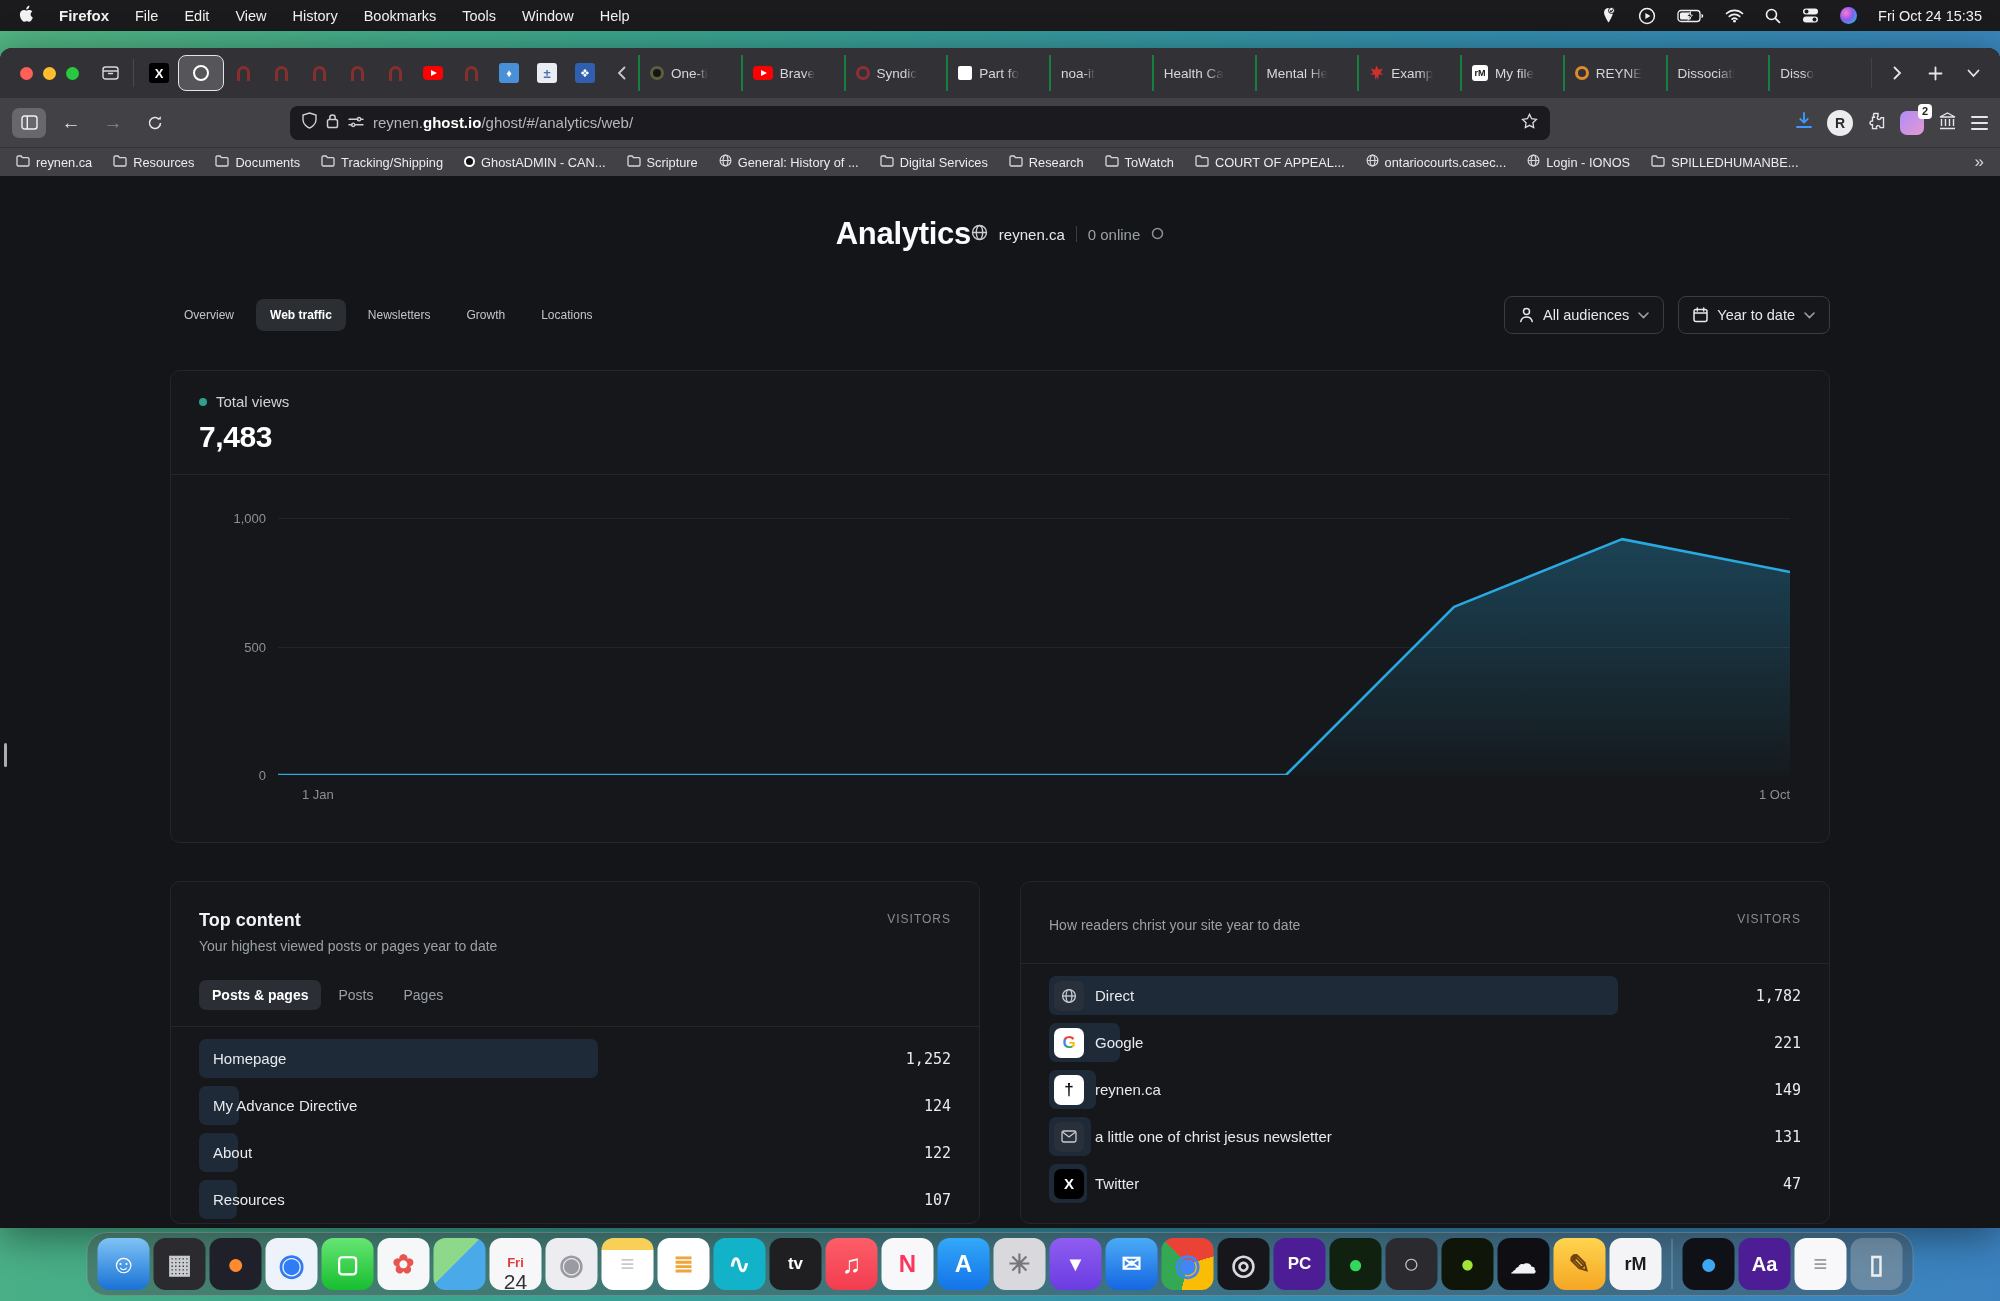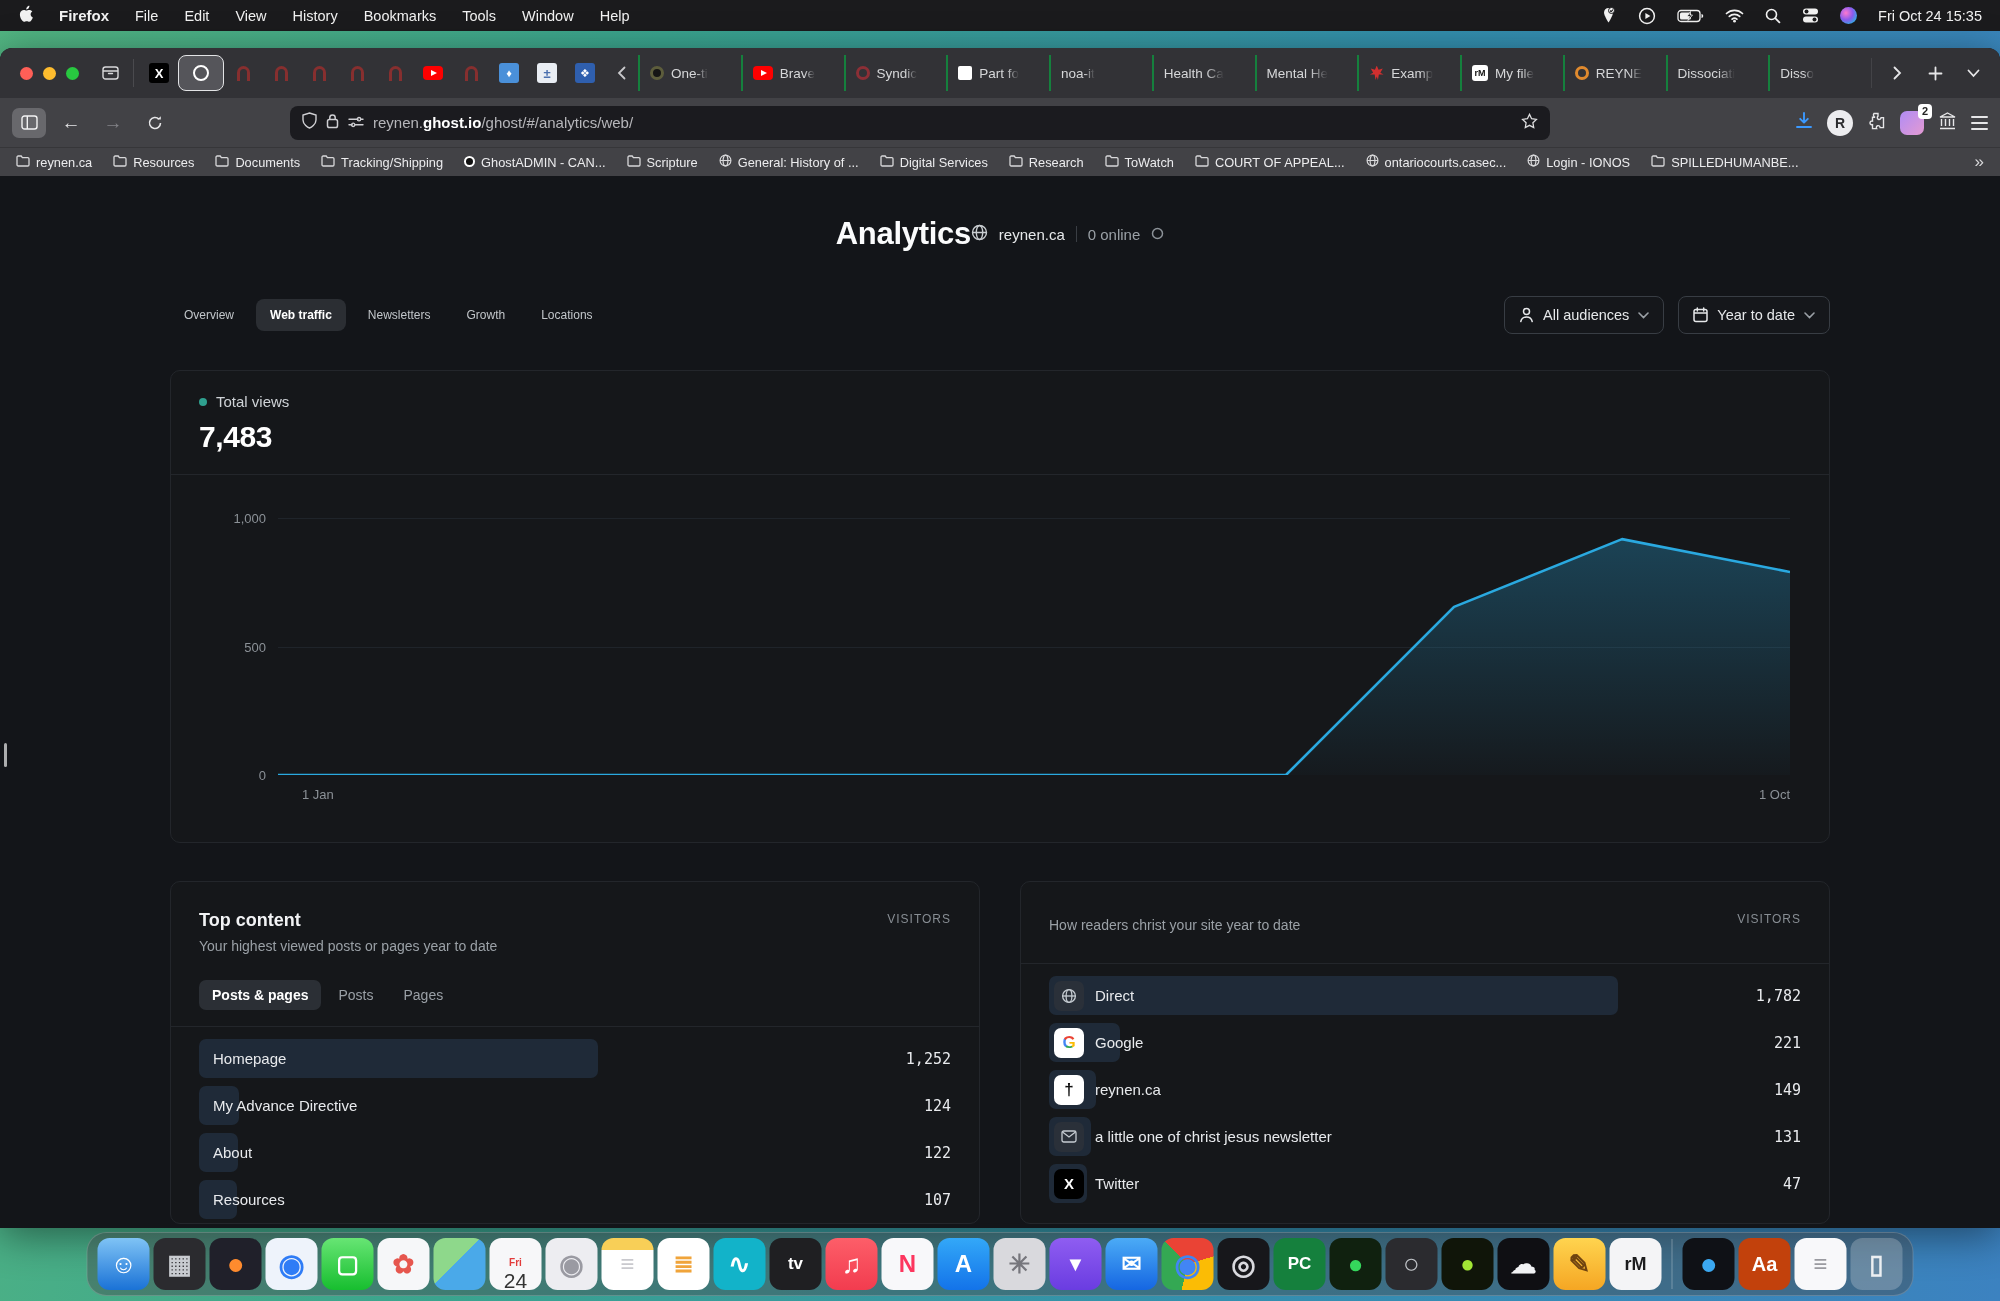--- a/index.html
+++ b/index.html
@@ -148,21 +148,21 @@
   .splitter{position:absolute;left:4px;top:695px;width:3px;height:24px;border-radius:2px;background:rgba(255,255,255,.65);}
 
   
   .dock{position:absolute;bottom:5px;left:50%;transform:translateX(-50%);height:64px;
         background:rgba(70,75,80,.45);border:1px solid rgba(255,255,255,.18);border-radius:20px;
         display:flex;align-items:center;gap:4px;padding:0 10px;}
   .dicon{width:52px;height:52px;border-radius:12px;display:flex;align-items:center;justify-content:center;
          font-weight:700;overflow:hidden;}
   .dsep{width:1px;height:50px;background:rgba(255,255,255,.3);margin:0 6px;}
   .calwrap{display:flex;flex-direction:column;align-items:center;line-height:1;}
-  .cal-fri{font-size:10px;color:#e23b3b;font-weight:700;margin-bottom:2px;margin-top:20px;}
+  .cal-fri{font-size:13px;color:#e23b3b;font-weight:700;margin-bottom:2px;margin-top:20px;}
   .cal-num{font-size:21px;color:#333;font-weight:400;}
 </style>
 </head>
 <body>
 
 <div class="screen">
 
   <div class="menubar">
     <span>
       <svg width="15" height="18" viewBox="0 0 15 18">
@@ -756,21 +756,21 @@
       </div>
       <div class="dicon" style="background: linear-gradient(rgb(75, 171, 246), rgb(21, 102, 226));">
         <span style="color: rgb(255, 255, 255); font-size: 24px;">✉</span>
       </div>
       <div class="dicon" style="background: conic-gradient(from -45deg, rgb(234, 67, 53) 0deg, rgb(234, 67, 53) 33%, rgb(251, 188, 5) 33%, rgb(251, 188, 5) 66%, rgb(52, 168, 83) 66%, rgb(52, 168, 83) 100%);">
         <span style="color: rgb(66, 133, 244); font-size: 30px;">◉</span>
       </div>
       <div class="dicon" style="background: rgb(23, 23, 27);">
         <span style="color: rgb(217, 217, 222); font-size: 28px;">◎</span>
       </div>
-      <div class="dicon" style="background: #15803d;">
+      <div class="dicon" style="background: #4c1d95;">
         <span style="color: rgb(255, 255, 255); font-size: 17px;">PC</span>
       </div>
       <div class="dicon" style="background: rgb(16, 33, 15);">
         <span style="color: rgb(53, 214, 92); font-size: 26px;">●</span>
       </div>
       <div class="dicon" style="background: rgb(43, 43, 47);">
         <span style="color: rgb(194, 197, 201); font-size: 28px;">○</span>
       </div>
       <div class="dicon" style="background: rgb(16, 21, 9);">
         <span style="color: rgb(163, 230, 53); font-size: 24px;">●</span>
@@ -781,21 +781,21 @@
       <div class="dicon" style="background: linear-gradient(rgb(255, 212, 79), rgb(245, 166, 35));">
         <span style="color: rgb(111, 67, 16); font-size: 26px;">✎</span>
       </div>
       <div class="dicon" style="background: rgb(244, 244, 246);">
         <span style="color: rgb(28, 28, 30); font-size: 18px;">rM</span>
       </div>
       <div class="dsep"></div>
       <div class="dicon" style="background: rgb(15, 17, 22);">
         <span style="color: rgb(59, 168, 241); font-size: 30px;">●</span>
       </div>
-      <div class="dicon" style="background: #c2410c;">
+      <div class="dicon" style="background: #4c1d95;">
         <span style="color: rgb(255, 255, 255); font-size: 20px;">Aa</span>
       </div>
       <div class="dicon" style="background: rgb(248, 248, 250);">
         <span style="color: rgb(154, 154, 160); font-size: 24px;">≡</span>
       </div>
       <div class="dicon" style="background: rgba(255, 255, 255, 0.22);">
         <span style="color: rgb(236, 239, 242); font-size: 26px;">▯</span>
       </div>
     </div>
 </div>

